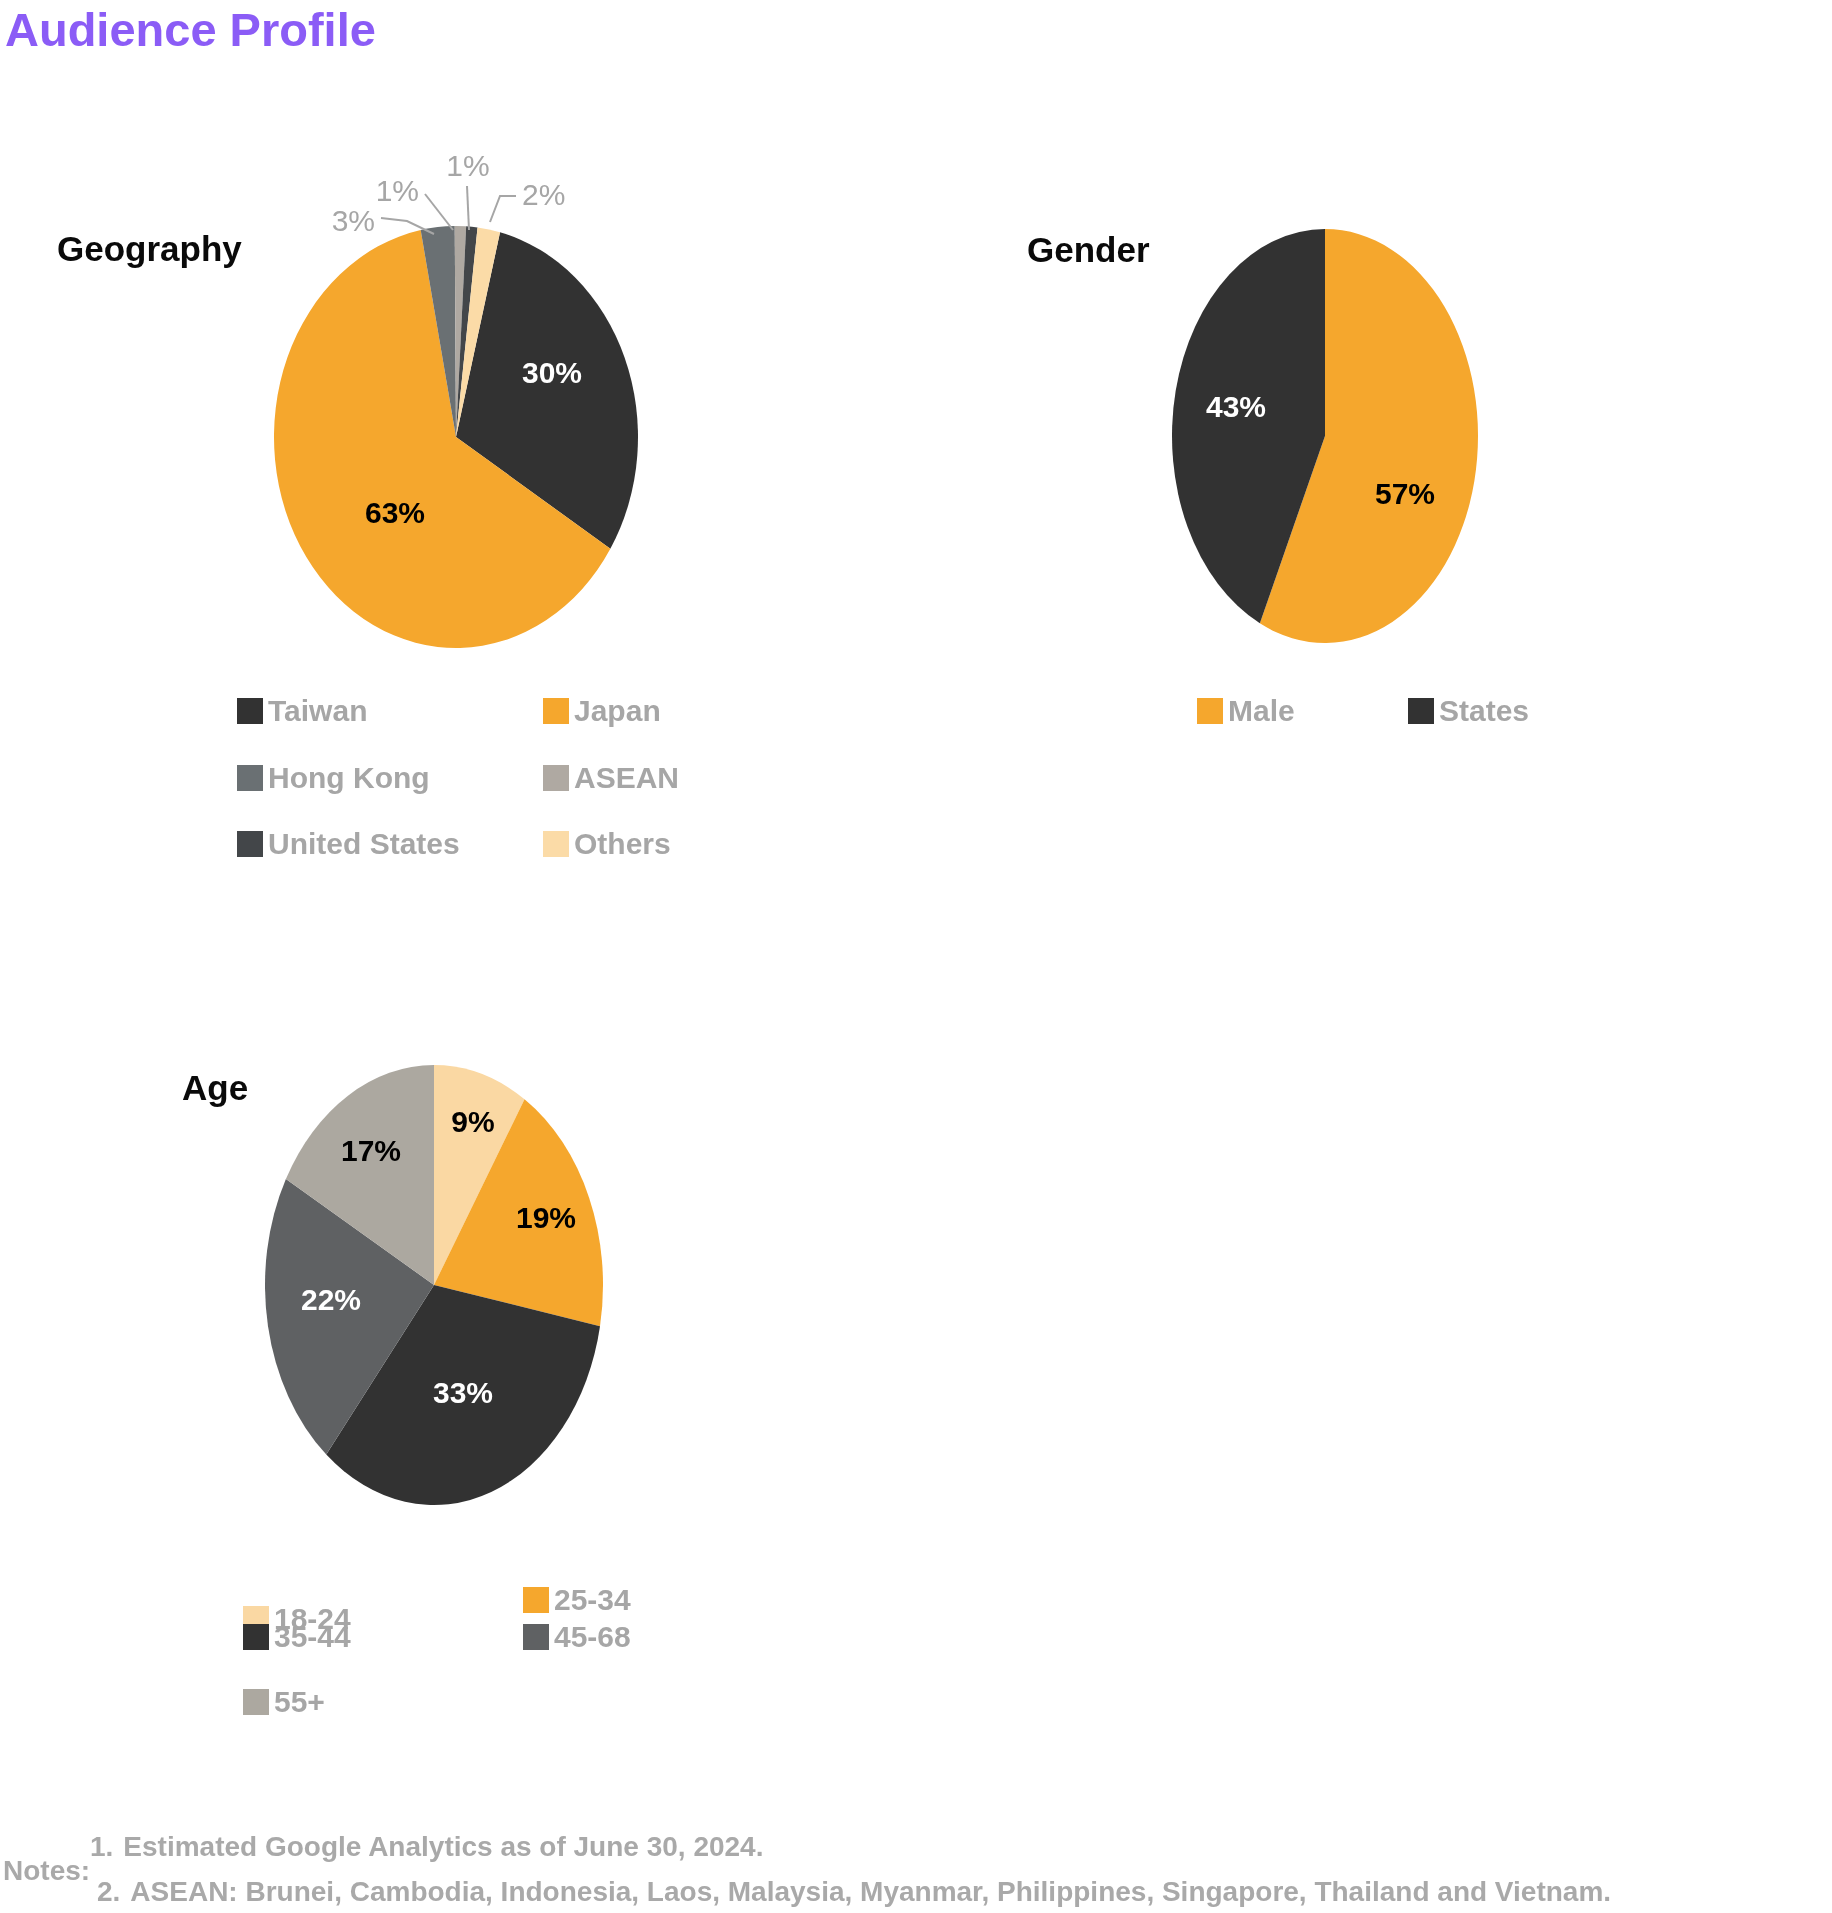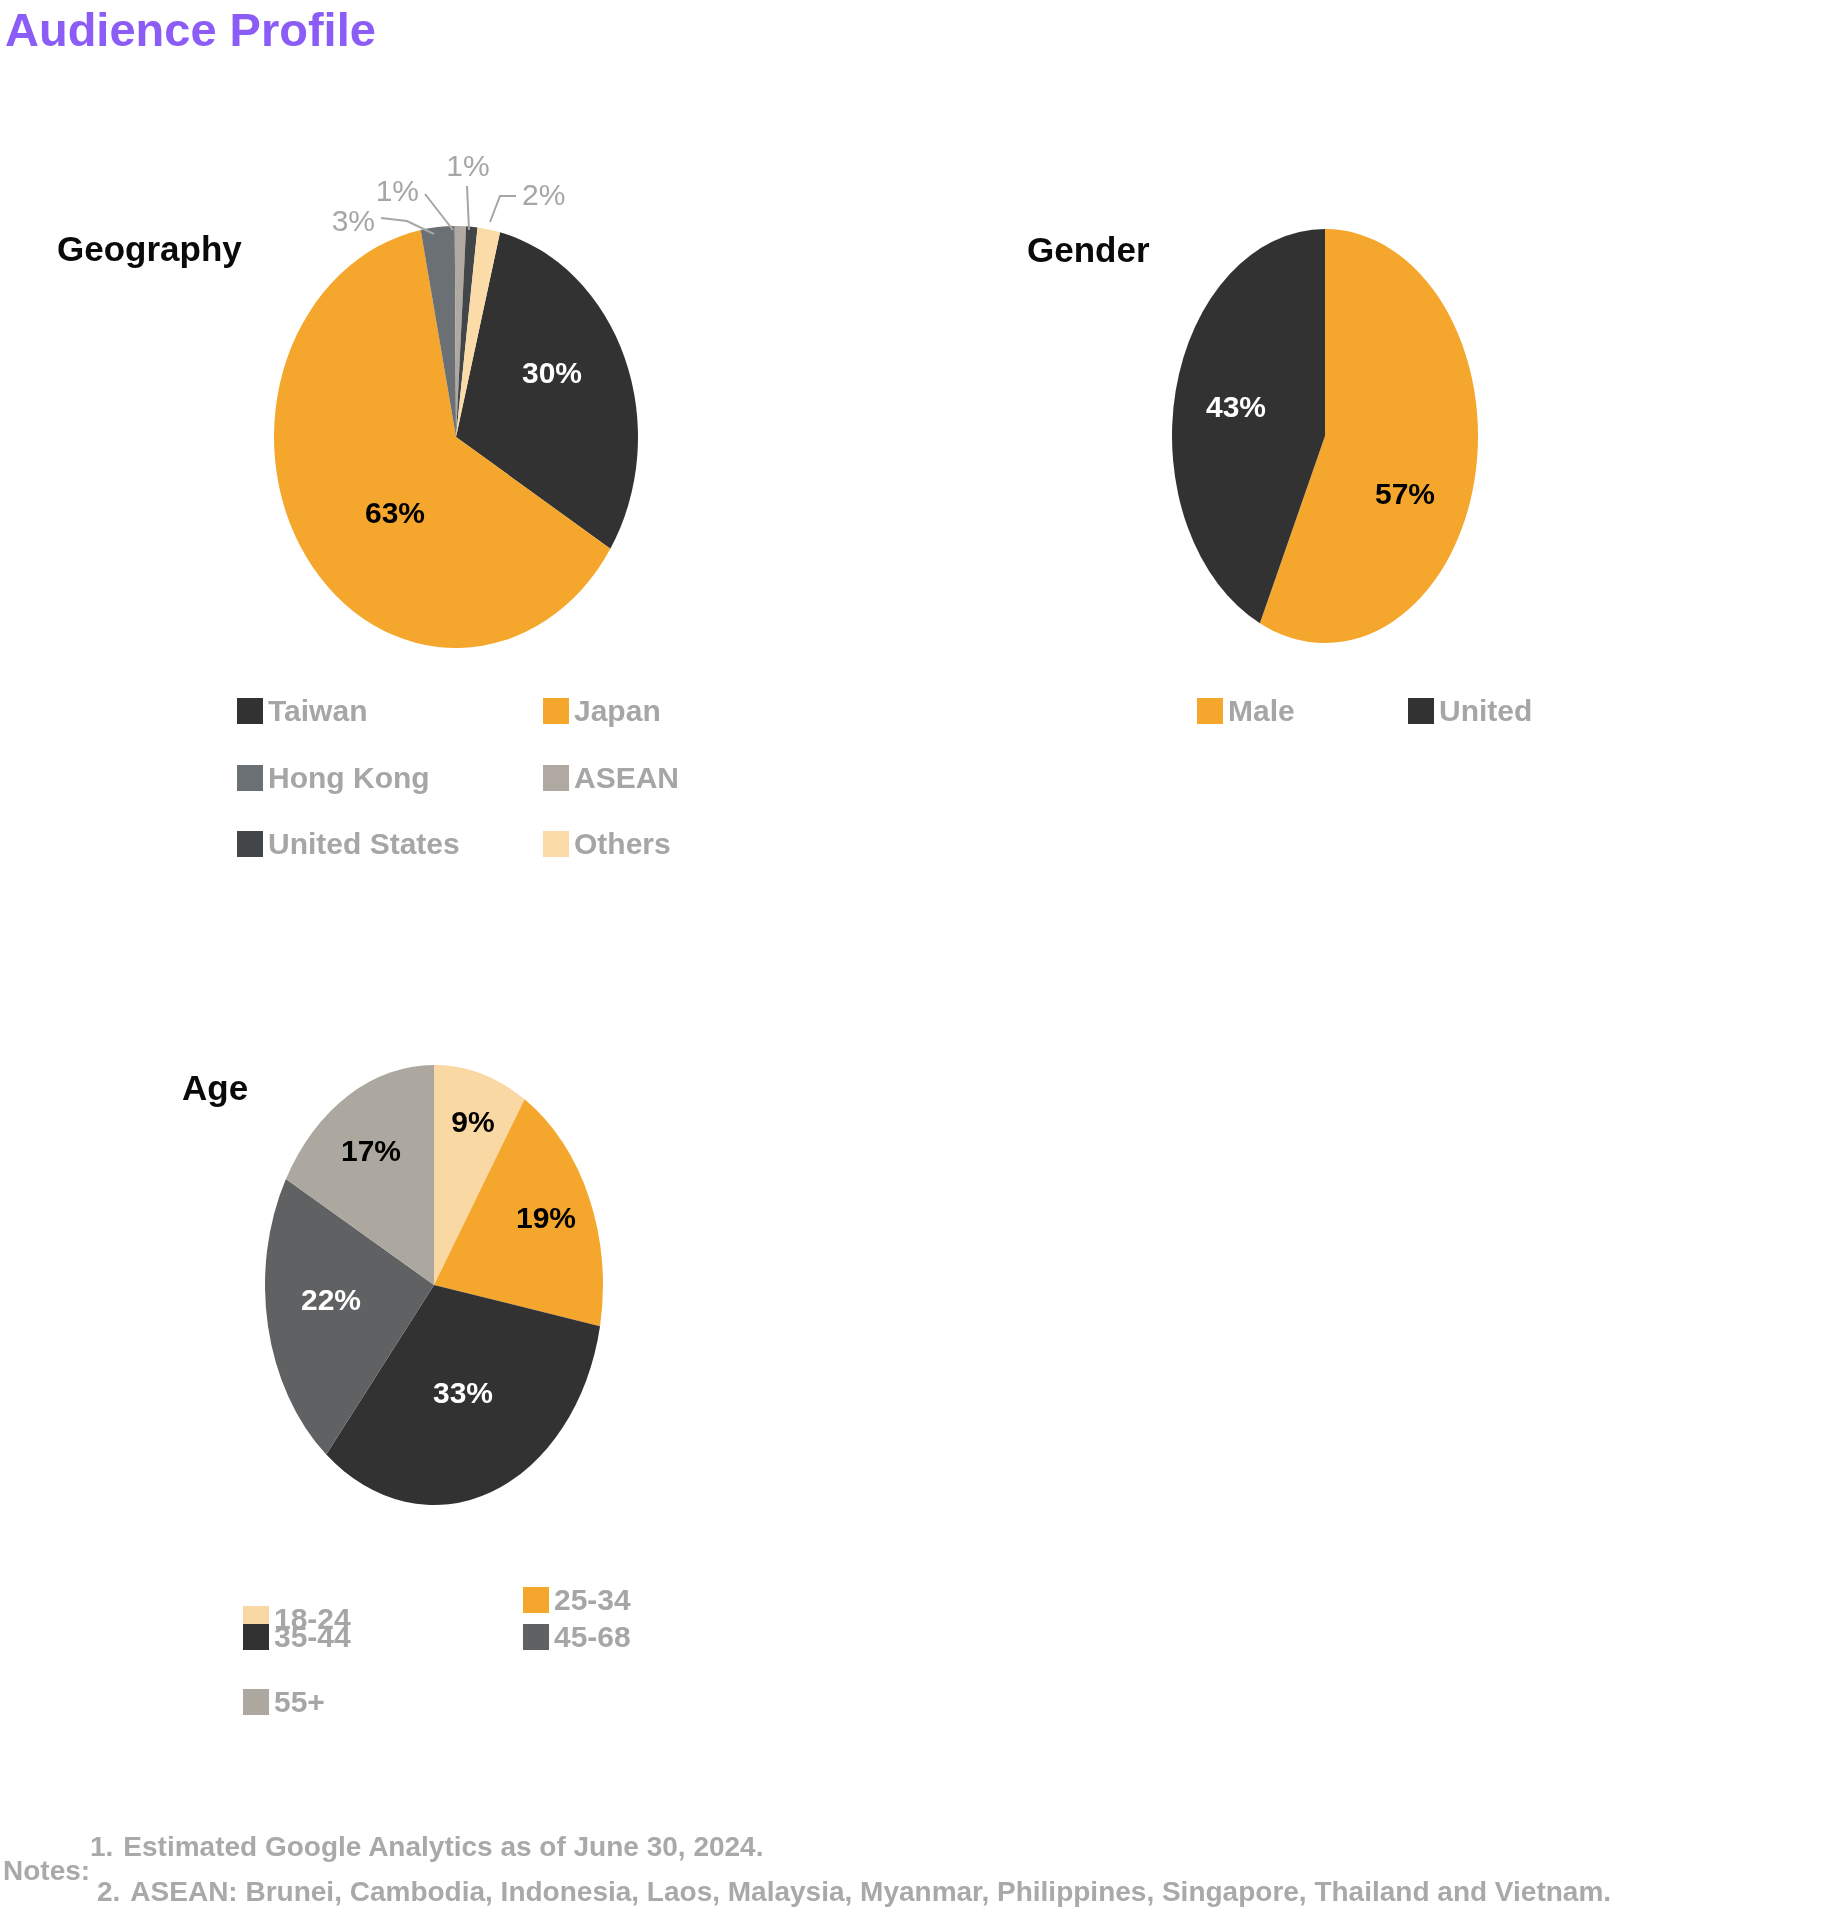--- a/index.html
+++ b/index.html
@@ -90,21 +90,21 @@
       <div class="legend-item" style="left: 543px; top: 831px;">
         <div class="legend-swatch" style="background: rgb(251, 219, 167);"></div>
         <span class="legend-label">Others</span>
       </div>
       <div class="legend-item" style="left: 1197px; top: 698px;">
         <div class="legend-swatch" style="background: rgb(245, 167, 45);"></div>
         <span class="legend-label">Male</span>
       </div>
       <div class="legend-item" style="left: 1408px; top: 698px;">
         <div class="legend-swatch" style="background: rgb(50, 50, 50);"></div>
-        <span class="legend-label">United</span>
+        <span class="legend-label">States</span>
       </div>
       <div class="legend-item" style="left: 243px; top: 1558px; margin-top: 48px;">
         <div class="legend-swatch" style="background: rgb(250, 216, 163);"></div>
         <span class="legend-label">18-24</span>
       </div>
       <div class="legend-item" style="left: 523px; top: 1558px; margin-top: 29px;">
         <div class="legend-swatch" style="background: rgb(245, 167, 45);"></div>
         <span class="legend-label">25-34</span>
       </div>
       <div class="legend-item" style="left: 243px; top: 1623.5px;">

